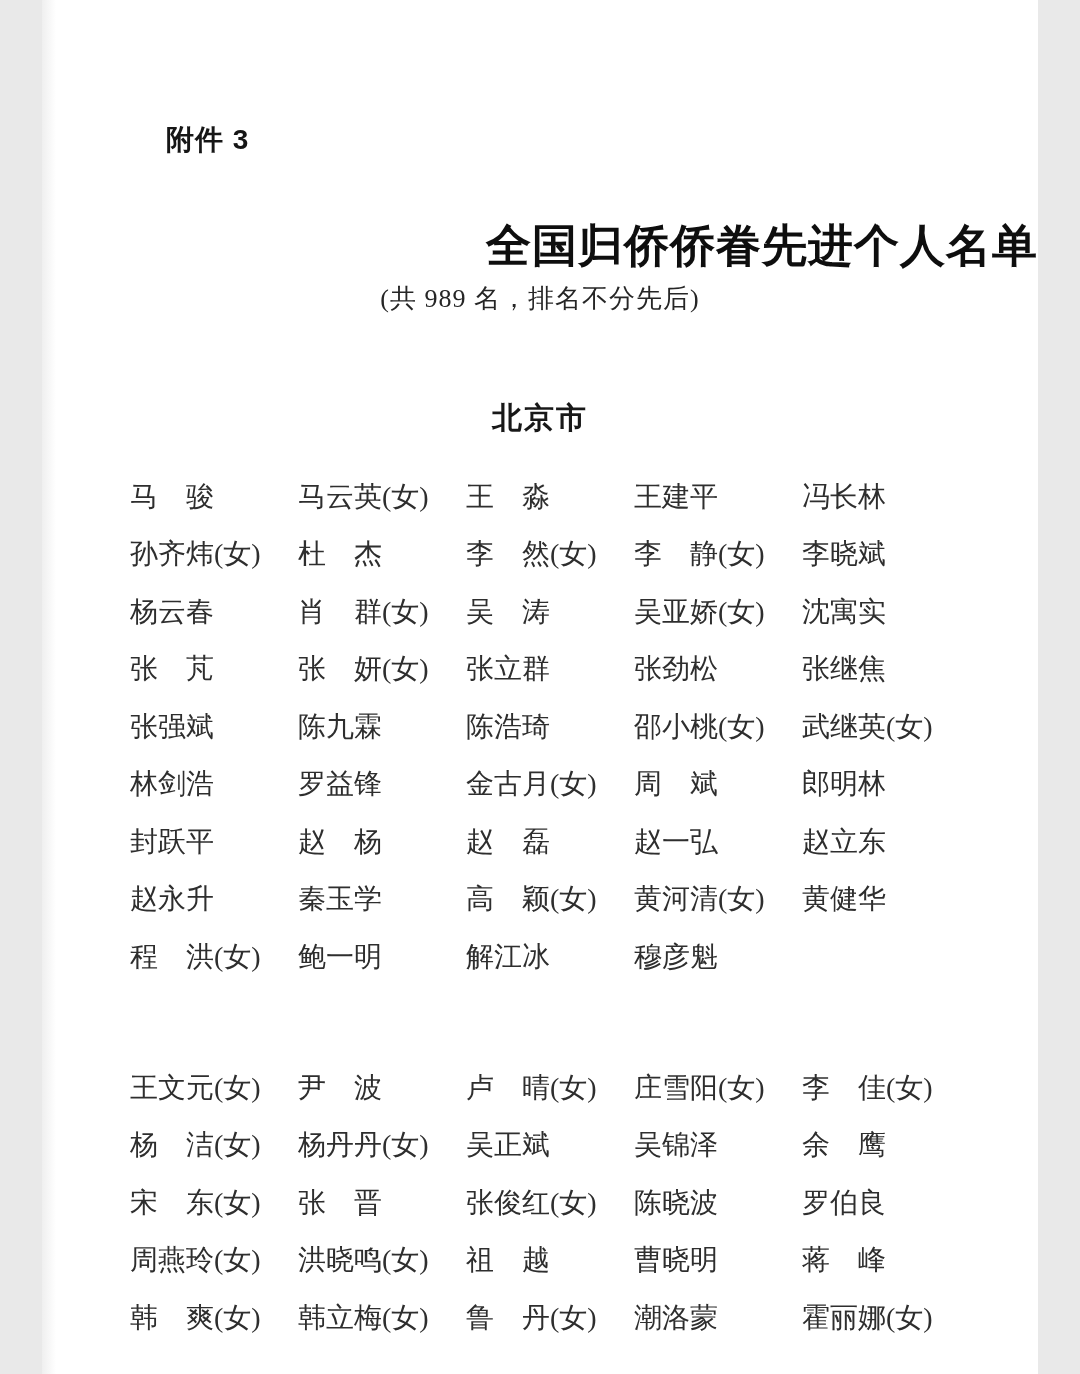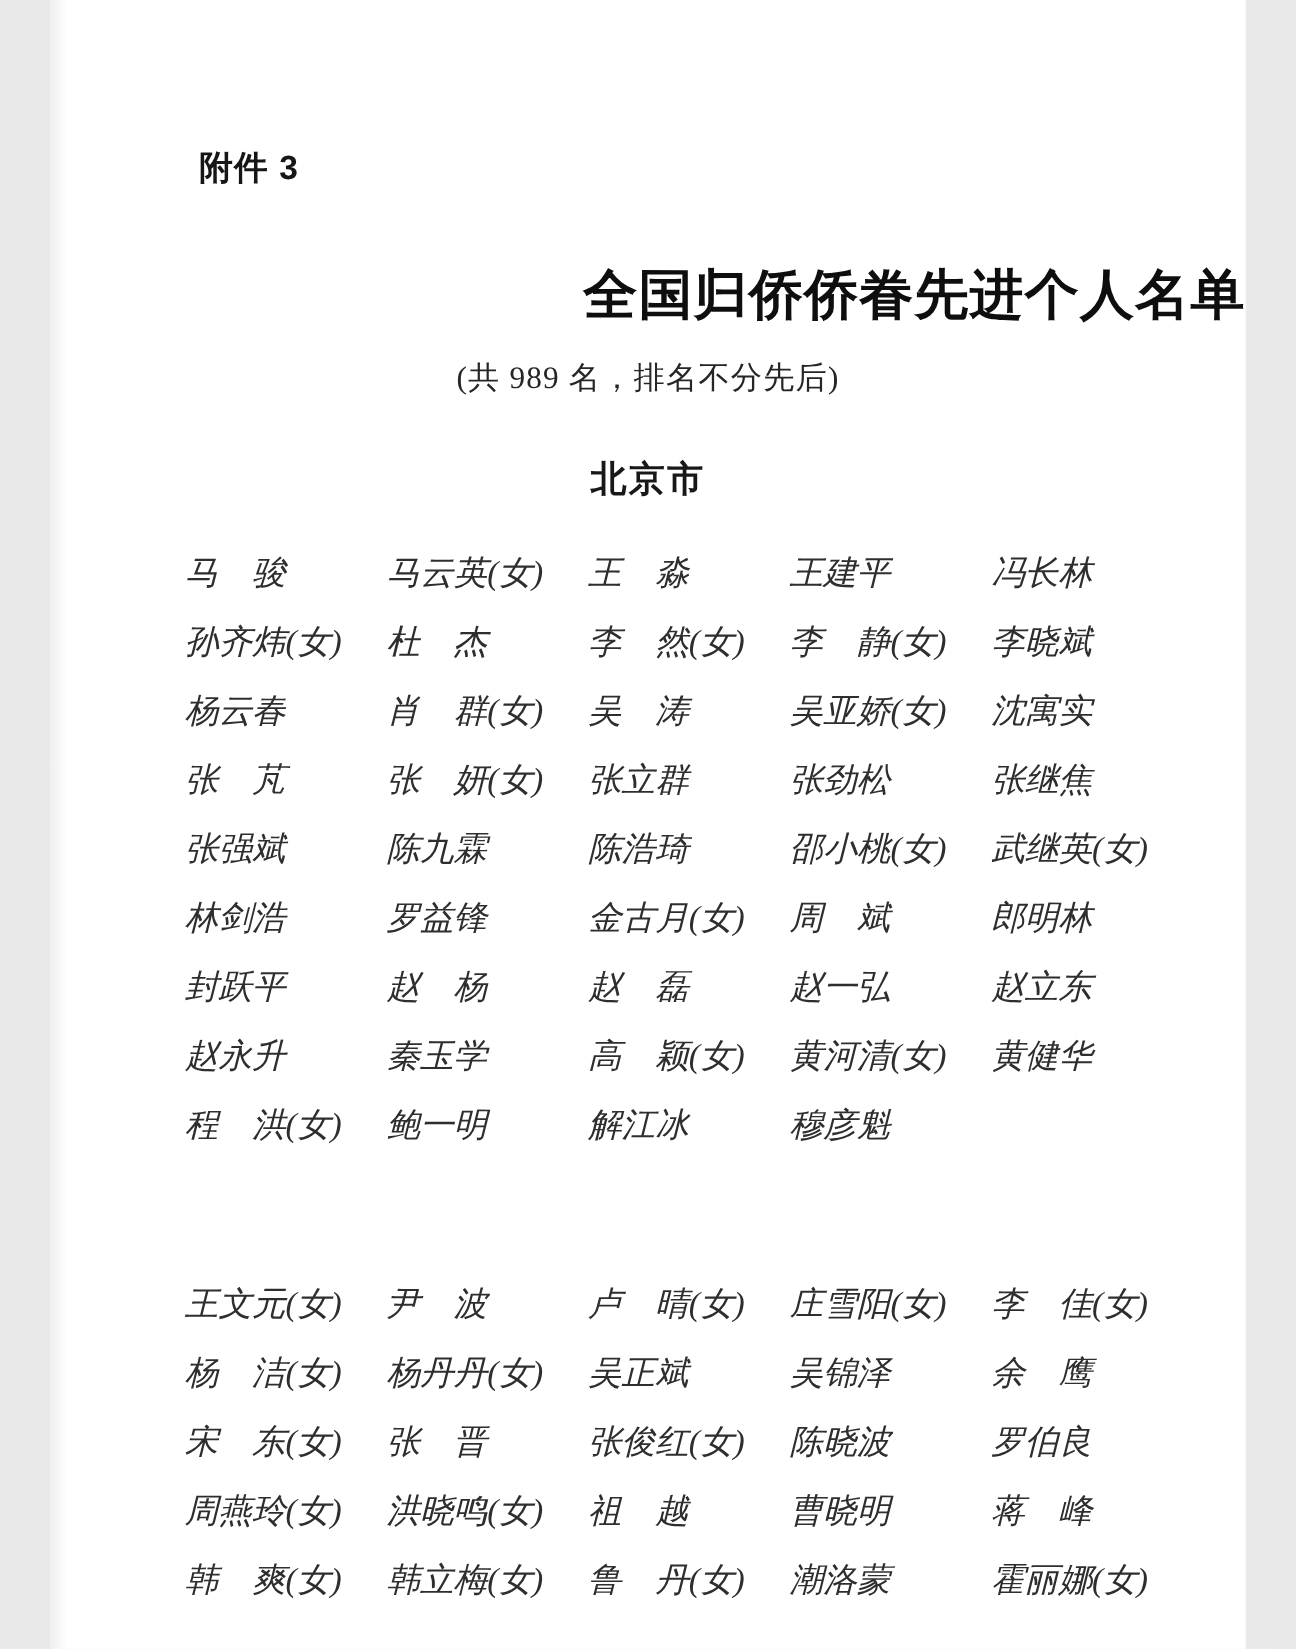--- a/index.html
+++ b/index.html
@@ -40,53 +40,52 @@
     font-family: "Liberation Serif", serif;
     font-weight: 900;
     font-size: 45px;
     line-height: 54px;
     color: #0e0e0e;
     letter-spacing: 1px;
   }
   .subtitle {
     position: absolute;
     left: 0;
-    top: 298px;
+    top: 282px;
     width: 100%;
     text-align: center;
     font-size: 26px;
     line-height: 34px;
     color: #262626;
     letter-spacing: 1px;
   }
   .city-section {
     position: absolute;
     left: 0;
     width: 100%;
   }
-  .section-0 { top: 382px; }
+  .section-0 { top: 400px; }
   .section-1 { top: 1030px; }
   .city-name {
     margin: 0;
     text-align: center;
     font-family: "Liberation Sans", sans-serif;
     font-weight: 700;
     font-size: 30px;
     line-height: 36px;
     color: #181818;
     letter-spacing: 2px;
   }
   .name-grid {
     display: grid;
     grid-template-columns: repeat(5, 168px);
     grid-auto-rows: 57.5px;
     align-items: center;
-    margin-left: 112px;
+    margin-left: 88px;
     width: 840px;
-    font-style: italic;
   }
   .section-0 .name-grid { margin-top: 32px; }
   .section-1 .name-grid { margin-top: 29px; }
   .name-cell {
     font-size: 28px;
     line-height: 30px;
     white-space: nowrap;
     color: #2e2e2e;
   }
 </style>

